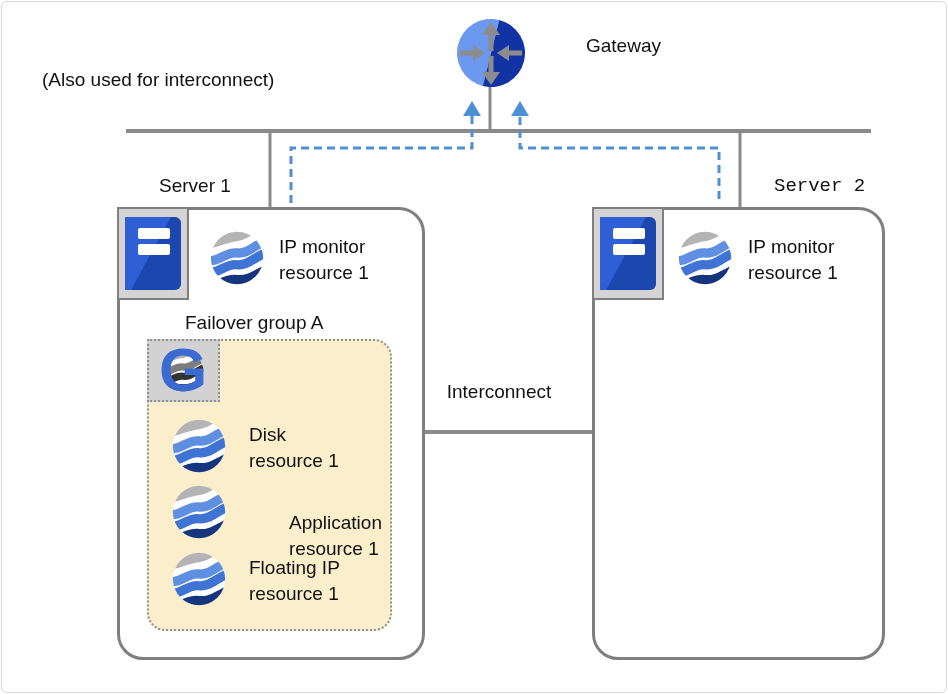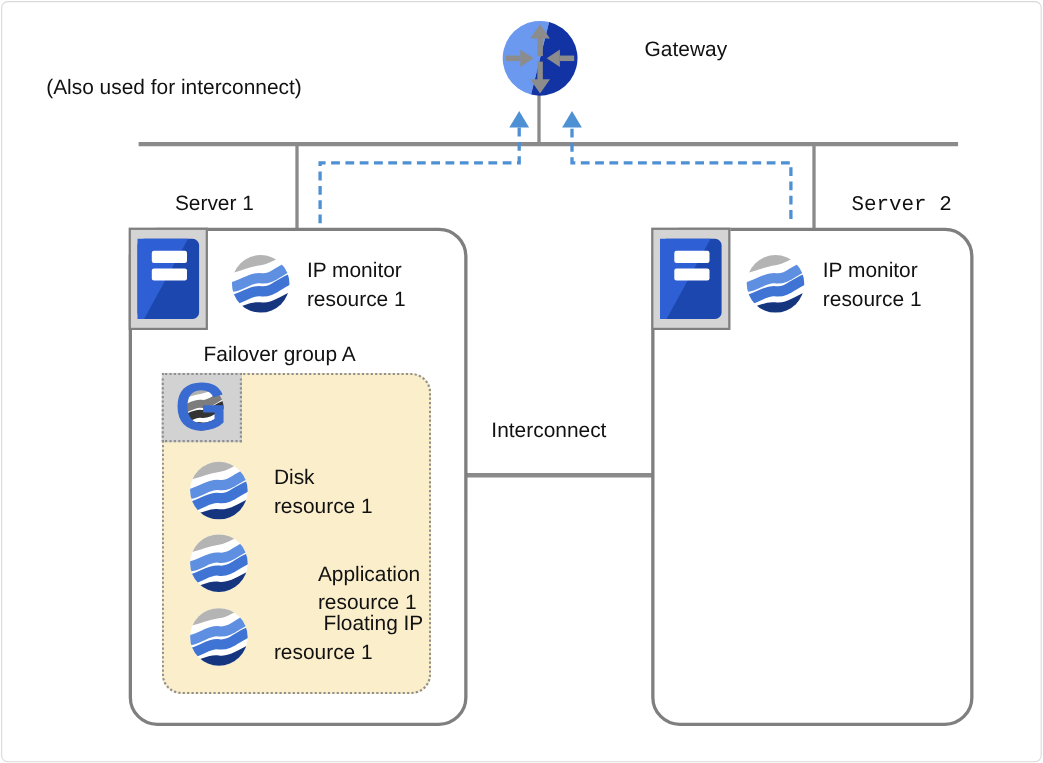--- a/index.html
+++ b/index.html
@@ -154,21 +154,21 @@
     </svg>
   <div class="res-text line-block" style="left:247px;top:508px;margin-left:40px;">
     <span style="display:block;">Application</span>
     <span style="display:block;">resource 1</span>
   </div>
 
   <svg class="globe" style="left:170px;top:550px;">
       <use href="#globe"></use>
     </svg>
   <div class="res-text line-block" style="left:247px;top:553px;">
-    <span style="display:block;margin-left:45px;">Floating IP</span>
+    <span style="display:block;">Floating IP</span>
     <span style="display:block;">resource 1</span>
   </div>
 
   <div class="interconnect-lbl line-block">
     <span style="display:block;">Interconnect</span>
   </div>
 
   <div class="icon-tile tile-s2">
     <svg width="68" height="89" viewBox="0 0 68 89">
       <rect x="6" y="8" width="56" height="73" rx="6" fill="#1b47ae"></rect>

